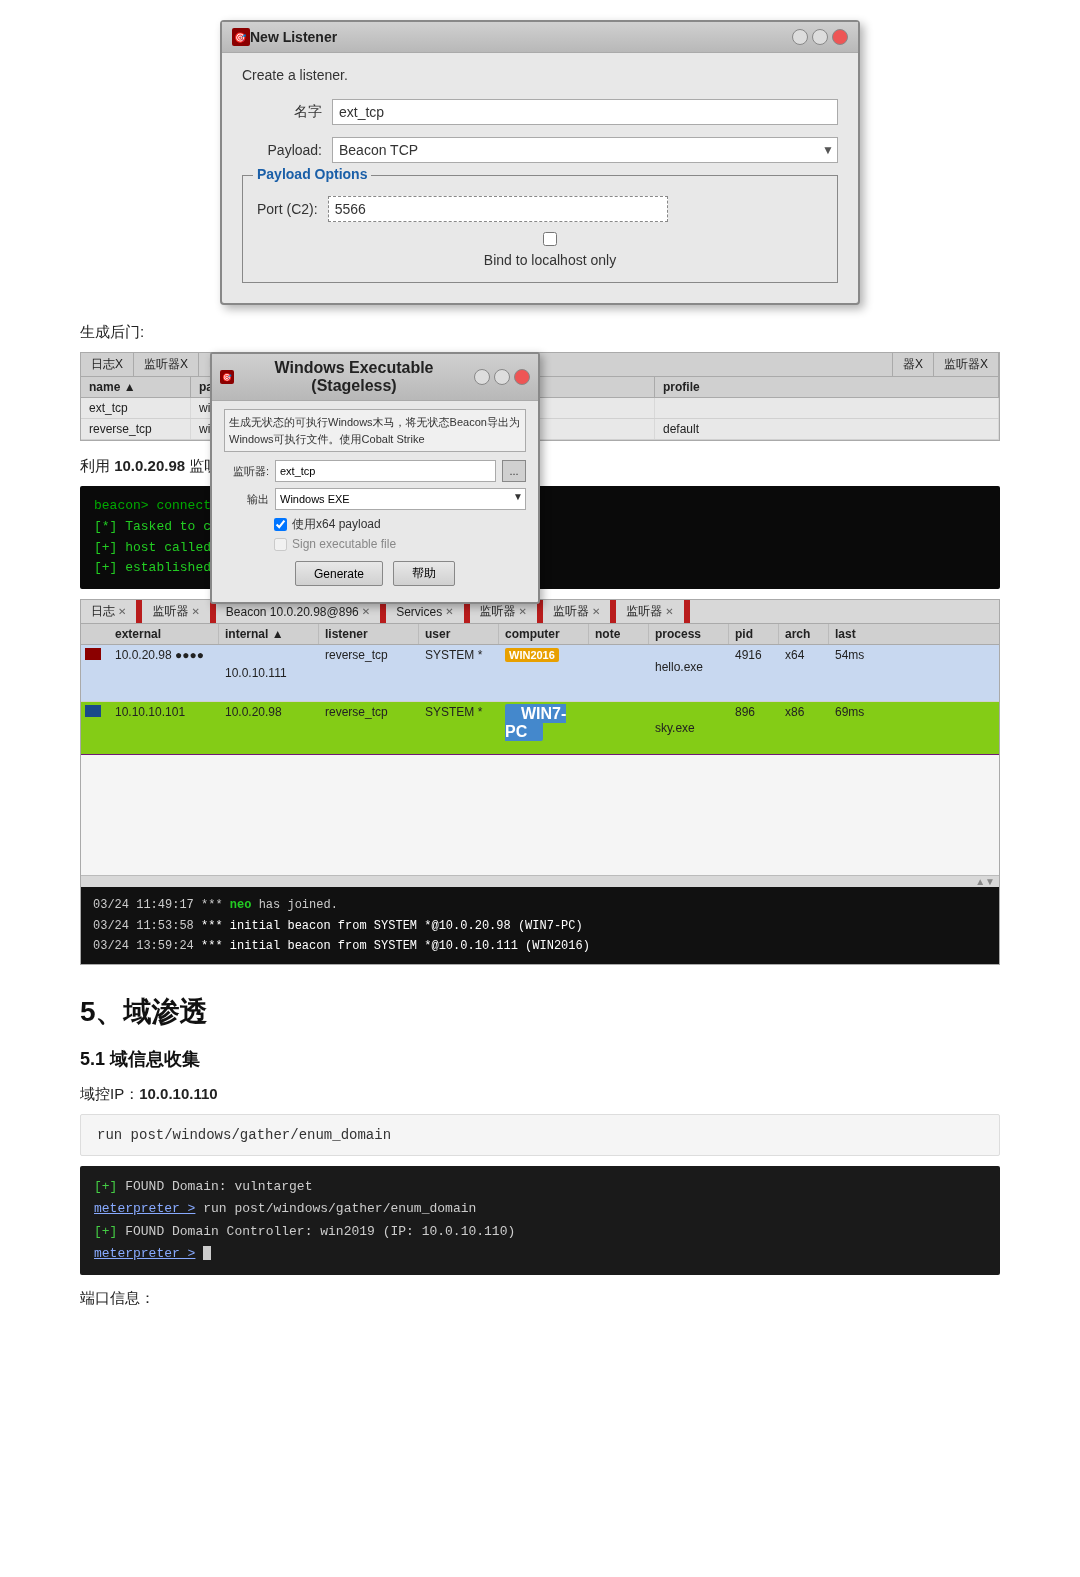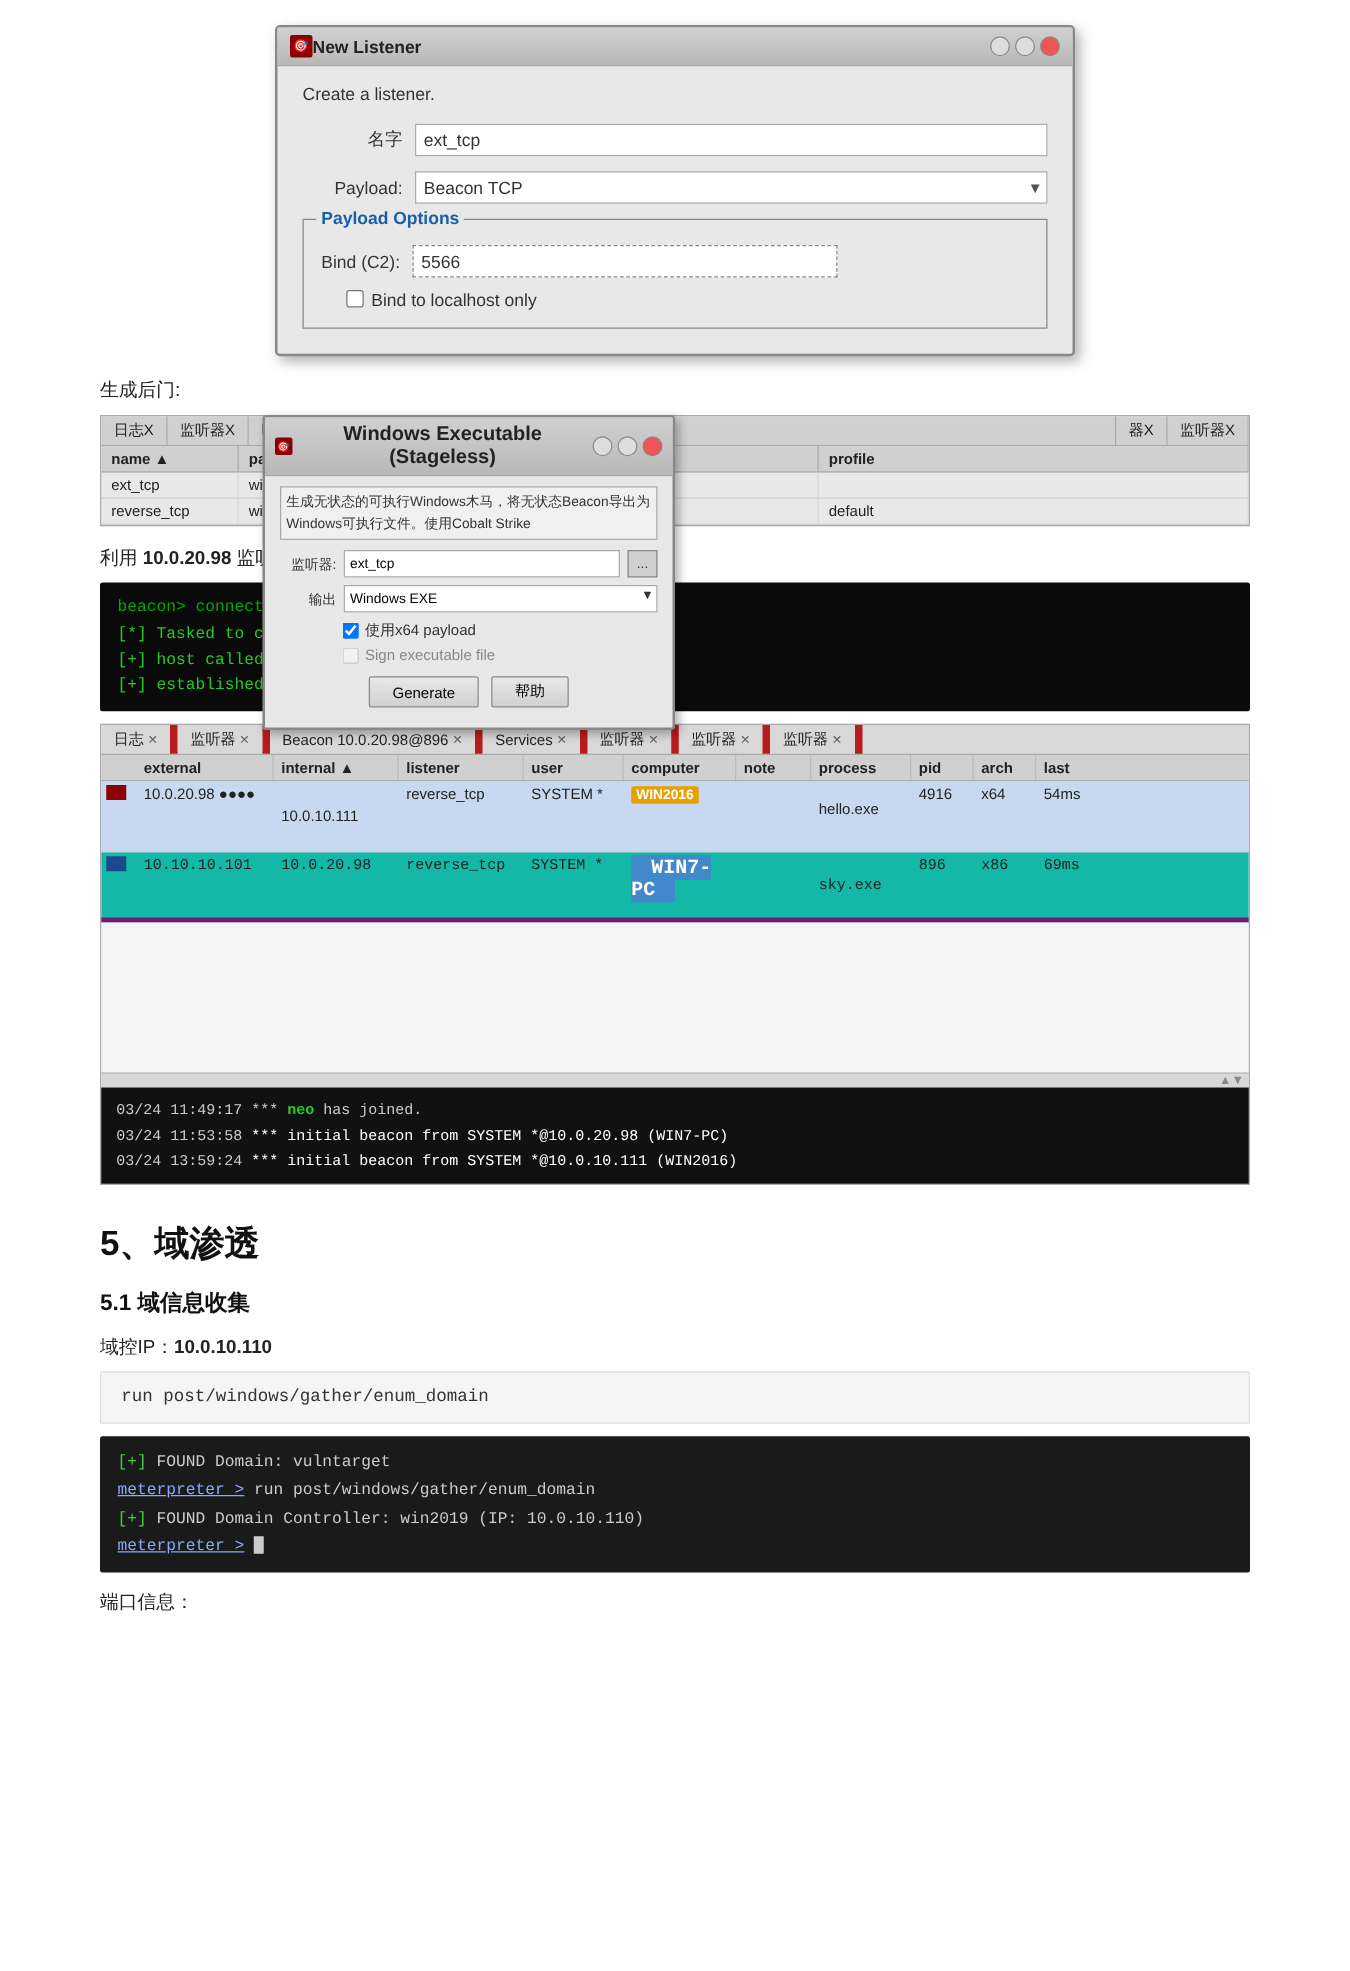--- a/index.html
+++ b/index.html
@@ -150,23 +150,24 @@
       width: 340px;
       height: 26px;
       border: 1px dashed #888;
       background: #fff;
       padding: 2px 6px;
       font-size: 14px;
       color: #333;
     }
     .checkbox-row {
       display: flex;
-      align-items: flex-start;
+      align-items: center;
       gap: 6px;
       padding-left: 20px;
+      flex-direction: column;
     }
     .checkbox-row input[type=checkbox] {
       width: 14px;
       height: 14px;
     }
     .checkbox-label {
       font-size: 14px;
       color: #333;
     }
 
@@ -511,21 +512,21 @@
         <div class="form-select-wrapper">
           <select class="form-select">
             <option>Beacon TCP</option>
           </select>
           <span class="form-select-arrow">▼</span>
         </div>
       </div>
       <div class="payload-options-group">
         <div class="payload-options-legend">Payload Options</div>
         <div class="port-row">
-          <div class="port-label">Bind (C2):</div>
+          <div class="port-label">Port (C2):</div>
           <input class="port-input" type="text" value="5566" style="">
         </div>
         <div class="checkbox-row">
           <input type="checkbox" style="">
           <span class="checkbox-label">Bind to localhost only</span>
         </div>
       </div>
     </div>
   </div>
 </div>
@@ -650,21 +651,21 @@
         <div style="padding:3px 6px;">reverse_tcp</div>
         <div style="padding:3px 6px;">SYSTEM *</div>
         <div style="padding:3px 6px;"><span class="bl-computer-badge">WIN2016</span></div>
         <div style="padding:3px 6px;"></div>
         <div style="padding:15px 6px;">hello.exe</div>
         <div style="padding:3px 6px;">4916</div>
         <div style="padding:3px 6px;">x64</div>
         <div style="padding:3px 6px;">54ms</div>
       </div>
 
-      <div style="display:grid; grid-template-columns: 28px 110px 100px 100px 80px 90px 60px 80px 50px 50px 60px; font-size:12px; background:#14b8a6; border-bottom:4px solid #701a75;font-family:Liberation Mono, monospace;">
+      <div style="display:grid; grid-template-columns: 28px 110px 100px 100px 80px 90px 60px 80px 50px 50px 60px; font-size:12px; background:#84cc16; border-bottom:1px solid #701a75;">
         <div style="padding:3px 4px;"><span class="bl-icon-blue"></span></div>
         <div style="padding:3px 6px;">10.10.10.101</div>
         <div style="padding:3px 6px;">10.0.20.98</div>
         <div style="padding:3px 6px;">reverse_tcp</div>
         <div style="padding:3px 6px;">SYSTEM *</div>
         <div style="padding:3px 6px;"><span class="bl-computer-badge2">WIN7-PC</span></div>
         <div style="padding:3px 6px;"></div>
         <div style="padding:19px 6px;">sky.exe</div>
         <div style="padding:3px 6px;">896</div>
         <div style="padding:3px 6px;">x86</div>

